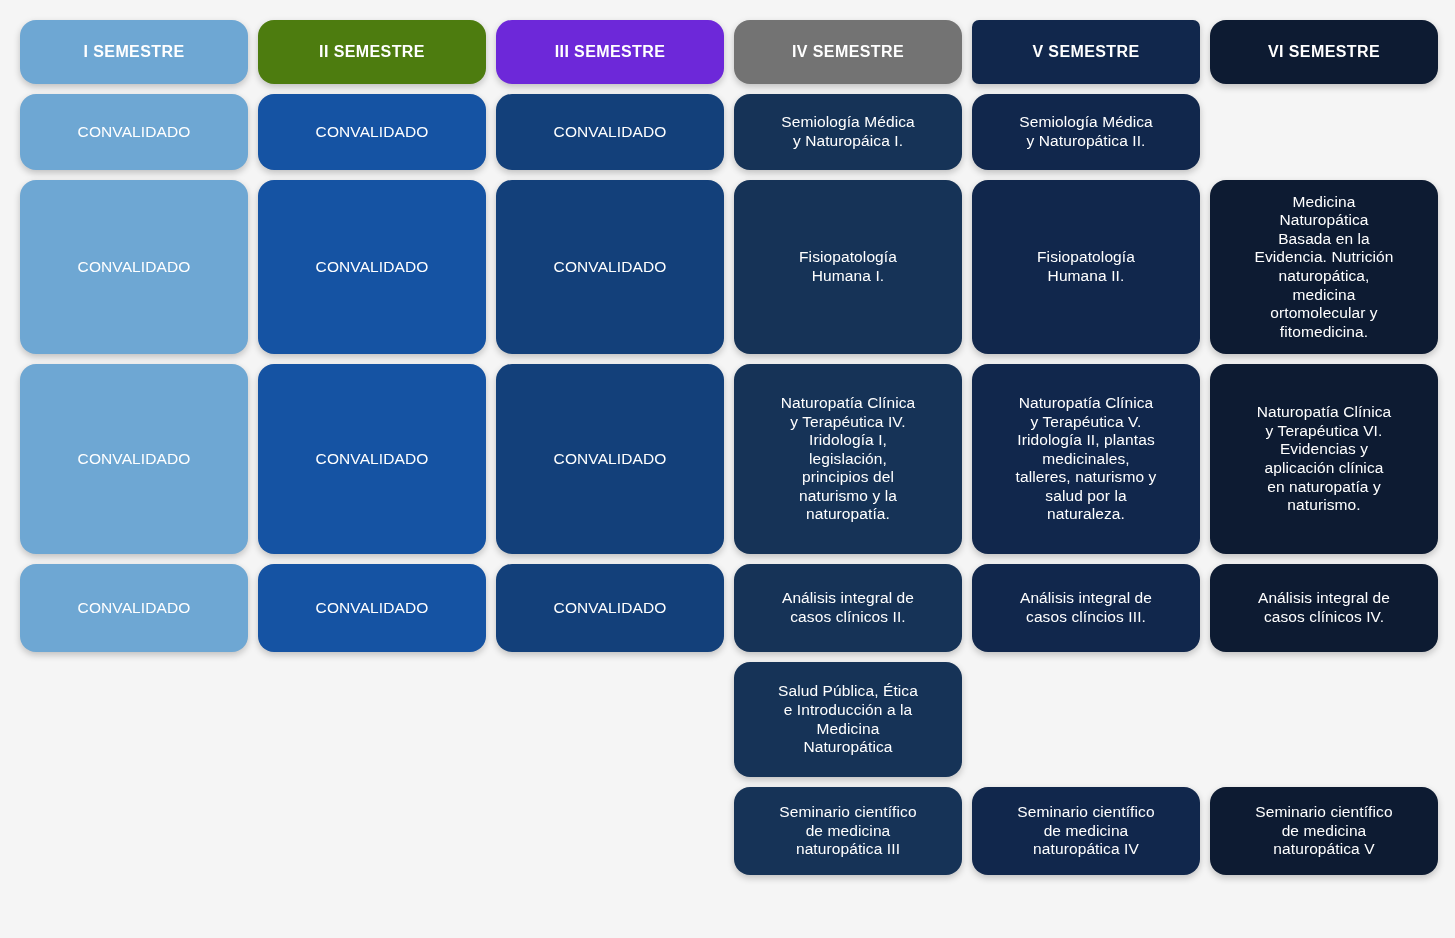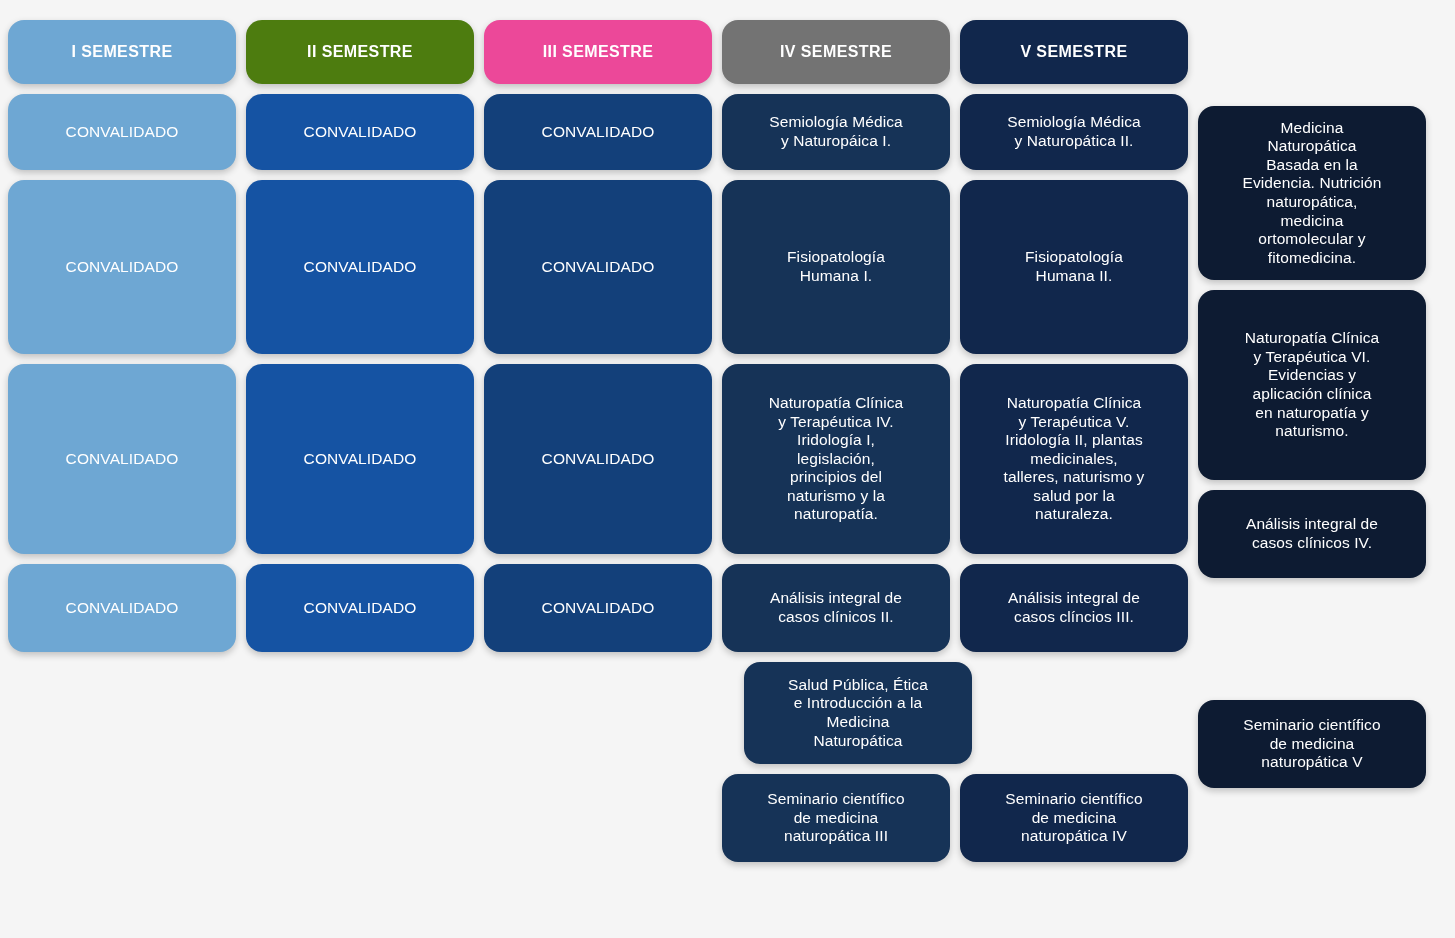--- a/index.html
+++ b/index.html
@@ -14,21 +14,21 @@
     font-family: "Liberation Sans", sans-serif;
     overflow: hidden;
   }
 
   #curriculum-grid {
     position: relative;
     width: 1455px;
     height: 938px;
     background: #f5f5f5;
     box-sizing: border-box;
-    padding: 20px 0 0 8px;
+    padding: 20px 0 0 20px;
     display: grid;
     grid-template-columns: repeat(6, 228px);
     column-gap: 10px;
     align-content: start;
   }
 
   .semester-column {
     display: flex;
     flex-direction: column;
     row-gap: 10px;
@@ -52,21 +52,21 @@
 
   .card.header {
     height: 64px;
     font-weight: bold;
     font-size: 16px;
     letter-spacing: 0.4px;
   }
 
   .card.h-sm  { height: 76px; font-size: 15.5px; }
   .card.h-md  { height: 88px; font-size: 15.5px; }
-  .card.h-lg  { height: 102px; font-size: 15.5px; margin-left: 22px; }
+  .card.h-lg  { height: 115px; font-size: 15.5px; }
   .card.h-xl  { height: 174px; font-size: 15.5px; }
   .card.h-xxl { height: 190px; font-size: 15.5px; }
 
   .card.spacer {
     background: transparent !important;
     box-shadow: none !important;
     pointer-events: none;
   }
 
   .card-text {
@@ -106,21 +106,21 @@
         <span class="card-text">CONVALIDADO</span>
       </div>
       <div class="card h-xxl" style="background: rgb(21, 83, 163);">
         <span class="card-text">CONVALIDADO</span>
       </div>
       <div class="card h-md" style="background: rgb(21, 83, 163);">
         <span class="card-text">CONVALIDADO</span>
       </div>
     </div>
     <div class="semester-column">
-      <div class="card header" style="background: #ec4899;">
+      <div class="card header" style="background: #6d28d9;">
         <span class="card-text">III SEMESTRE</span>
       </div>
       <div class="card h-sm" style="background: rgb(19, 64, 122);">
         <span class="card-text">CONVALIDADO</span>
       </div>
       <div class="card h-xl" style="background: rgb(19, 64, 122);">
         <span class="card-text">CONVALIDADO</span>
       </div>
       <div class="card h-xxl" style="background: rgb(19, 64, 122);">
         <span class="card-text">CONVALIDADO</span>
@@ -160,21 +160,21 @@
 Medicina
 Naturopática</span>
       </div>
       <div class="card h-md" style="background: rgb(22, 51, 87);">
         <span class="card-text">Seminario científico
 de medicina
 naturopática III</span>
       </div>
     </div>
     <div class="semester-column">
-      <div class="card header" style="background: rgb(17, 39, 76);">
+      <div class="card header" style="background: rgb(17, 39, 76); border-radius: 7px;">
         <span class="card-text">V SEMESTRE</span>
       </div>
       <div class="card h-sm" style="background: rgb(17, 39, 76);">
         <span class="card-text">Semiología Médica
 y Naturopática II.</span>
       </div>
       <div class="card h-xl" style="background: rgb(17, 39, 76);">
         <span class="card-text">Fisiopatología
 Humana II.</span>
       </div>
@@ -194,20 +194,23 @@
       <div class="card h-lg spacer">
         <span class="card-text"></span>
       </div>
       <div class="card h-md" style="background: rgb(17, 39, 76);">
         <span class="card-text">Seminario científico
 de medicina
 naturopática IV</span>
       </div>
     </div>
     <div class="semester-column">
+      <div class="card header" style="background: rgb(13, 27, 50);">
+        <span class="card-text">VI SEMESTRE</span>
+      </div>
       <div class="card h-sm spacer">
         <span class="card-text"></span>
       </div>
       <div class="card h-xl" style="background: rgb(13, 27, 50);">
         <span class="card-text">Medicina
 Naturopática
 Basada en la
 Evidencia. Nutrición
 naturopática,
 medicina

